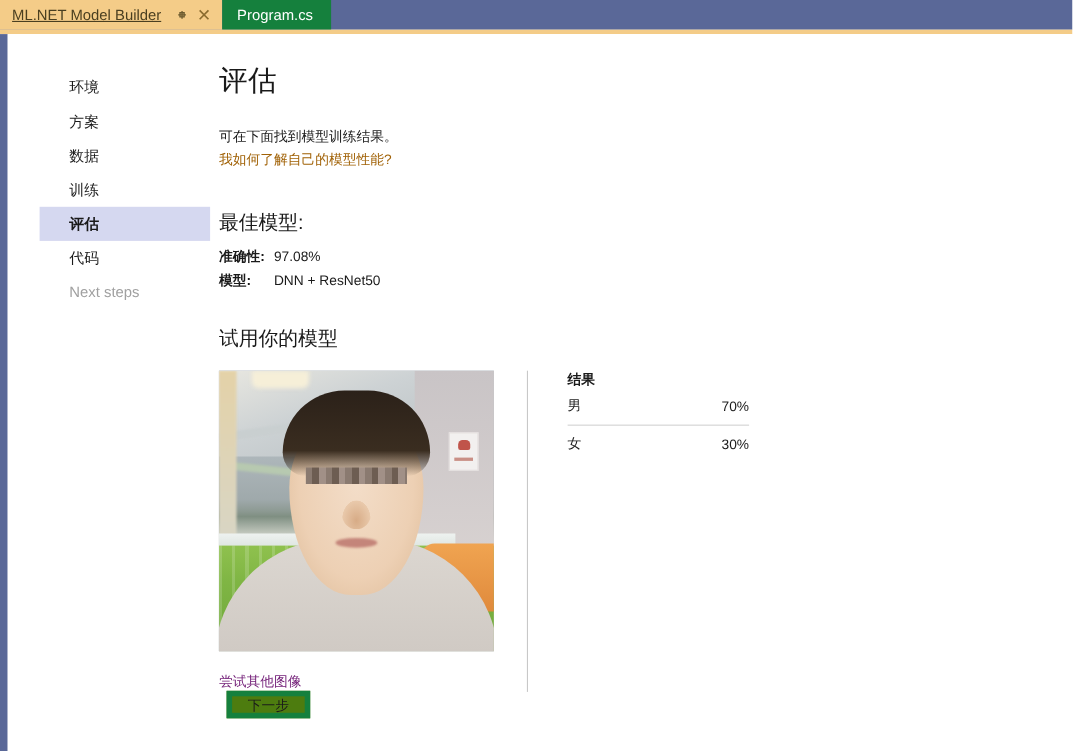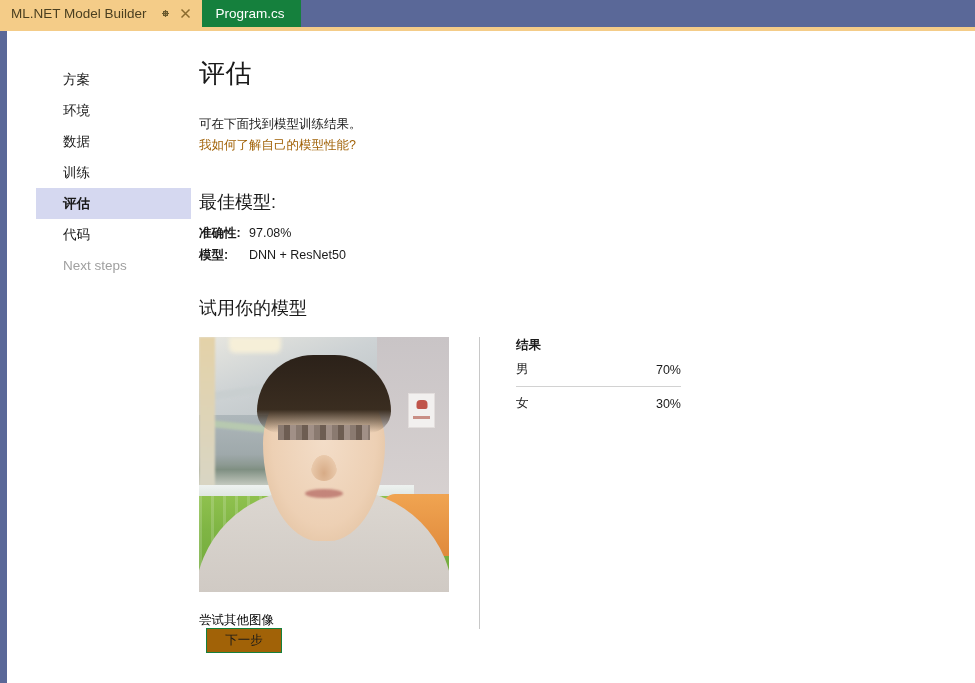--- a/index.html
+++ b/index.html
@@ -32,21 +32,21 @@
     box-sizing: border-box;
     font-size: 13.5px;
     white-space: nowrap;
     cursor: default;
   }
   .tab.active {
     background: #f4cc88;
     color: #3a3526;
     padding: 0 8px 0 11px;
   }
-  .tab.active .tab-label { color: #4a3f20; }
+  .tab.active .tab-label { color: #4a3f20; text-decoration: underline; }
   .tab.inactive {
     background: #15803d;
     color: #ffffff;
     padding: 0 16px 0 14px;
   }
   .tab-label { line-height: 27px; }
   .tab-icons {
     display: flex;
     align-items: center;
     gap: 3px;
@@ -283,21 +283,21 @@
     filter: blur(0.8px);
   }
   .ph-collar {
     position: absolute; left: 50%; bottom: 66px; transform: translateX(-50%);
     width: 30px; height: 22px; background: #8b8178; border-radius: 6px;
     opacity: 0.85;
   }
 
   .img-link {
     font-size: 12.5px;
-    color: #000000;
+    color: #701a75;
     margin-top: 20px;
     cursor: pointer;
     display: inline-block;
     text-align: center;
   }
 
   
   .results-col {
     border-left: 1px solid #c8c8c8;
     padding-left: 36px;
@@ -326,22 +326,22 @@
   .result-label {}
   .result-value {}
 
   
   .next-button {
     position: absolute;
     left: 199px;
     top: 597px;
     width: 76px;
     height: 25px;
-    background: #a16207;
-    border: 1px solid #15803d;
+    background: #4d7c0f;
+    border: 5px solid #15803d;
     font-family: "Liberation Sans", "DejaVu Sans", sans-serif;
     font-size: 12.5px;
     color: #1a1a1a;
     cursor: pointer;
     padding: 0;
   }
 </style>
 </head>
 <body>
 
@@ -366,24 +366,24 @@
   </div>
 </div>
 <div class="tabstrip-underline"></div>
 
 <div class="left-edge"></div>
 
 <div class="page">
 
   <div class="sidebar">
     <div class="nav-item">
+      <span>环境</span>
+    </div>
+    <div class="nav-item">
       <span>方案</span>
-    </div>
-    <div class="nav-item">
-      <span>环境</span>
     </div>
     <div class="nav-item">
       <span>数据</span>
     </div>
     <div class="nav-item">
       <span>训练</span>
     </div>
     <div class="nav-item selected">
       <span>评估</span>
     </div>

